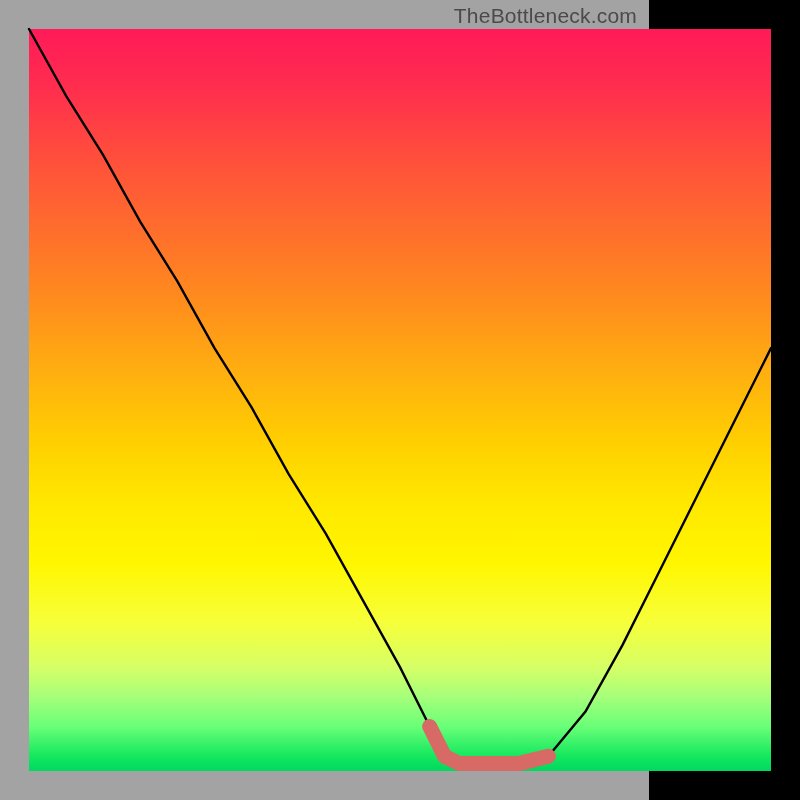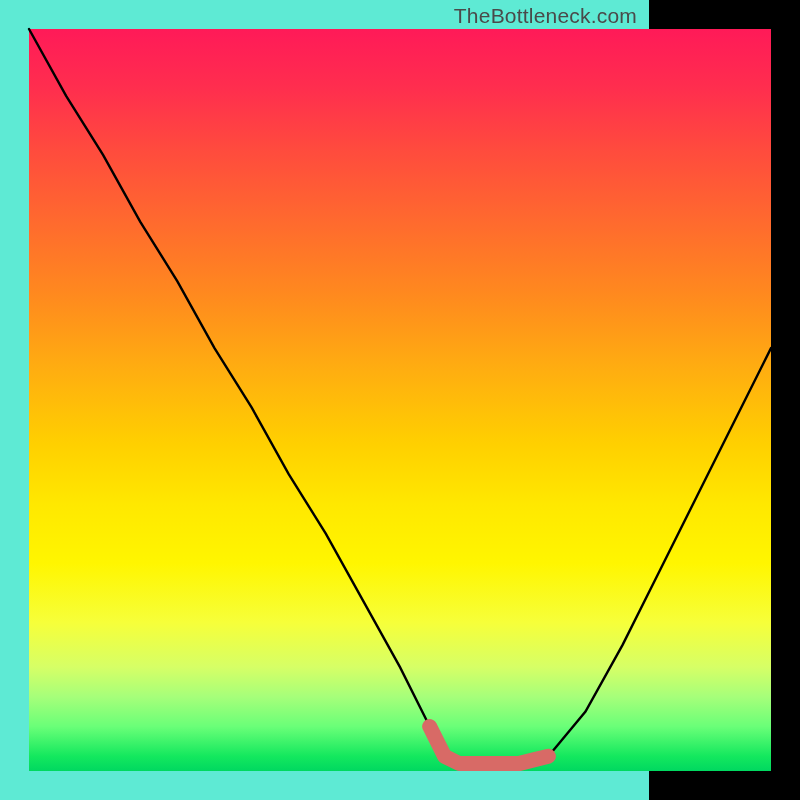--- a/index.html
+++ b/index.html
@@ -10,21 +10,21 @@
     background: #000;
     overflow: hidden;
     font-family: Arial, Helvetica, sans-serif;
   }
   .frame {
     position: absolute;
     left: 0;
     top: 0;
     width: 649px;
     height: 800px;
-    background: #5eead4;
+    background: #a3a3a3;
   }
   .plot-area {
     position: absolute;
     left: 29px;
     top: 29px;
     width: 742px;
     height: 742px;
     
     background: linear-gradient(
       to bottom,

